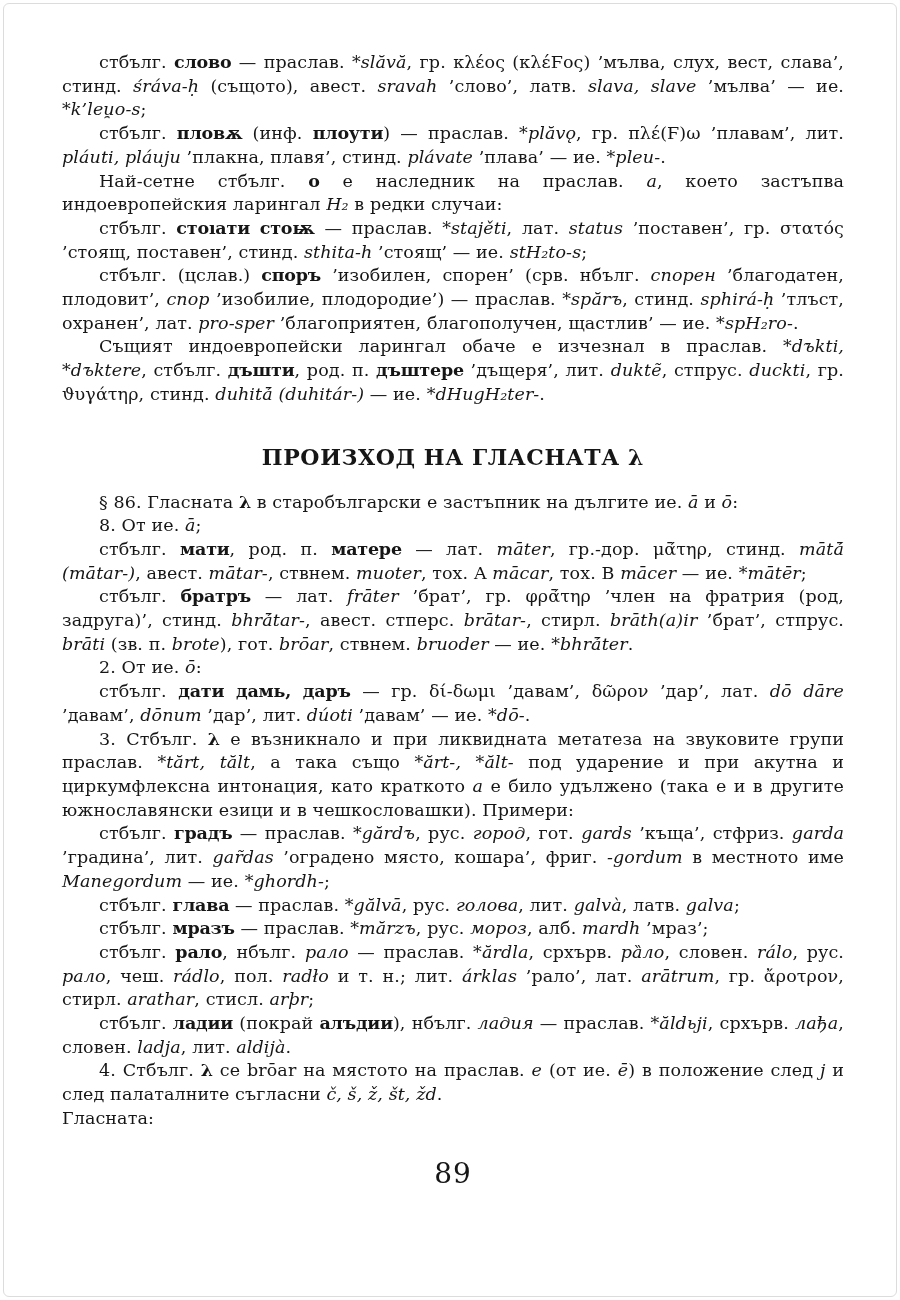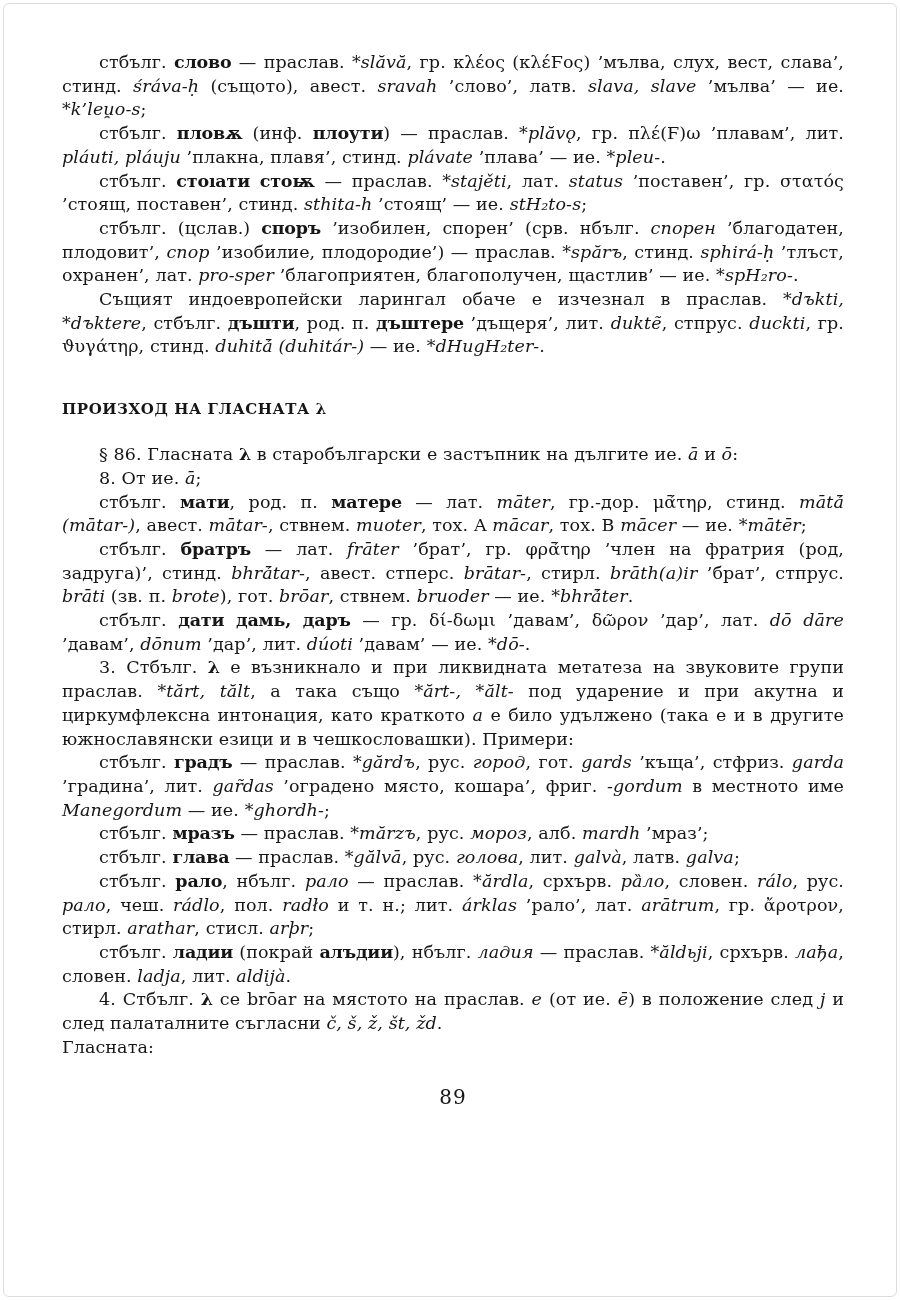--- a/index.html
+++ b/index.html
@@ -27,56 +27,59 @@
   }
   .textblock p.flush{text-indent:0;}
   span.n{}
   span.i{font-style:italic;}
   span.ocs{
     font-weight:bold;
     font-family:"DejaVu Serif","DejaVu Sans",serif;
     letter-spacing:-0.2px;
   }
   h1.heading{
-    font-size:15px;
+    font-size:22px;
     font-weight:bold;
+    text-align:center;
     letter-spacing:0.6px;
     margin:37px 0 21px 0;
     line-height:26px;
   }
   .pagenum{
     margin-top:26px;
     text-align:center;
-    font-size:20px;
+    font-size:28px;
     letter-spacing:1px;
   }
 </style>
 </head>
 <body>
 
 <div class="scan-frame"></div>
 
 <div class="page">
   <div class="textblock">
       <p><span class="n">стбълг. </span><span class="ocs">слово</span><span class="n"> — праслав. </span><span class="i">*slăvă</span><span class="n">, гр. κλέος (κλέϜος) ’мълва, слух, вест, слава’, стинд. </span><span class="i">śráva-ḥ</span><span class="n"> (същото), авест. </span><span class="i">sravah</span><span class="n"> ’слово’, латв. </span><span class="i">slava, slave</span><span class="n"> ’мълва’ — ие. </span><span class="i">*k’leu̯o-s</span><span class="n">;</span></p>
       <p><span class="n">стбълг. </span><span class="ocs">пловѫ</span><span class="n"> (инф. </span><span class="ocs">плоути</span><span class="n">) — праслав. </span><span class="i">*plăvǫ</span><span class="n">, гр. πλέ(Ϝ)ω ’плавам’, лит. </span><span class="i">pláuti, pláuju</span><span class="n"> ’плакна, плавя’, стинд. </span><span class="i">plávate</span><span class="n"> ’плава’ — ие. </span><span class="i">*pleu-</span><span class="n">.</span></p>
+      <p><span class="n">Най-сетне стбълг. </span><span class="ocs">о</span><span class="n"> е наследник на праслав. </span><span class="i">a</span><span class="n">, което застъпва индоевропейския ларингал </span><span class="i">H₂</span><span class="n"> в редки случаи:</span></p>
       <p><span class="n">стбълг. </span><span class="ocs">стоıати стоѭ</span><span class="n"> — праслав. </span><span class="i">*stajěti</span><span class="n">, лат. </span><span class="i">status</span><span class="n"> ’поставен’, гр. στατός ’стоящ, поставен’, стинд. </span><span class="i">sthita-h</span><span class="n"> ’стоящ’ — ие. </span><span class="i">stH₂to-s</span><span class="n">;</span></p>
       <p><span class="n">стбълг. (цслав.) </span><span class="ocs">споръ</span><span class="n"> ’изобилен, спорен’ (срв. нбълг. </span><span class="i">спорен</span><span class="n"> ’благодатен, плодовит’, </span><span class="i">спор</span><span class="n"> ’изобилие, плодородие’) — праслав. </span><span class="i">*spărъ</span><span class="n">, стинд. </span><span class="i">sphirá-ḥ</span><span class="n"> ’тлъст, охранен’, лат. </span><span class="i">pro-sper</span><span class="n"> ’благоприятен, благополучен, щастлив’ — ие. </span><span class="i">*spH₂ro-</span><span class="n">.</span></p>
       <p><span class="n">Същият индоевропейски ларингал обаче е изчезнал в праслав. </span><span class="i">*dъkti, *dъktere</span><span class="n">, стбълг. </span><span class="ocs">дъшти</span><span class="n">, род. п. </span><span class="ocs">дъштере</span><span class="n"> ’дъщеря’, лит. </span><span class="i">duktẽ</span><span class="n">, стпрус. </span><span class="i">duckti</span><span class="n">, гр. ϑυγάτηρ, стинд. </span><span class="i">duhitā́ (duhitár-)</span><span class="n"> — ие. </span><span class="i">*dHugH₂ter-</span><span class="n">.</span></p>
     </div>
   <h1 class="heading">ПРОИЗХОД НА ГЛАСНАТА λ</h1>
   <div class="textblock">
       <p><span class="n">§ 86. Гласната </span><span class="ocs">λ</span><span class="n"> в старобългарски е застъпник на дългите ие. </span><span class="i">ā</span><span class="n"> и </span><span class="i">ō</span><span class="n">:</span></p>
       <p><span class="n">8. От ие. </span><span class="i">ā</span><span class="n">;</span></p>
       <p><span class="n">стбълг. </span><span class="ocs">мати</span><span class="n">, род. п. </span><span class="ocs">матере</span><span class="n"> — лат. </span><span class="i">māter</span><span class="n">, гр.-дор. μᾱ́τηρ, стинд. </span><span class="i">mātā́ (mātar-)</span><span class="n">, авест. </span><span class="i">mātar-</span><span class="n">, ствнем. </span><span class="i">muoter</span><span class="n">, тох. A </span><span class="i">mācar</span><span class="n">, тох. B </span><span class="i">mācer</span><span class="n"> — ие. </span><span class="i">*mātēr</span><span class="n">;</span></p>
       <p><span class="n">стбълг. </span><span class="ocs">братръ</span><span class="n"> — лат. </span><span class="i">frāter</span><span class="n"> ’брат’, гр. φρᾱ́τηρ ’член на фратрия (род, задруга)’, стинд. </span><span class="i">bhrā́tar-</span><span class="n">, авест. стперс. </span><span class="i">brātar-</span><span class="n">, стирл. </span><span class="i">brāth(a)ir</span><span class="n"> ’брат’, стпрус. </span><span class="i">brāti</span><span class="n"> (зв. п. </span><span class="i">brote</span><span class="n">), гот. </span><span class="i">brōar</span><span class="n">, ствнем. </span><span class="i">bruoder</span><span class="n"> — ие. </span><span class="i">*bhrā́ter</span><span class="n">.</span></p>
+      <p><span class="n">2. От ие. </span><span class="i">ō</span><span class="n">:</span></p>
       <p><span class="n">стбълг. </span><span class="ocs">дати дамь, даръ</span><span class="n"> — гр. δί-δωμι ’давам’, δῶρον ’дар’, лат. </span><span class="i">dō dāre</span><span class="n"> ’давам’, </span><span class="i">dōnum</span><span class="n"> ’дар’, лит. </span><span class="i">dúoti</span><span class="n"> ’давам’ — ие. </span><span class="i">*dō-</span><span class="n">.</span></p>
       <p><span class="n">3. Стбълг. </span><span class="ocs">λ</span><span class="n"> е възникнало и при ликвидната метатеза на звуковите групи праслав. </span><span class="i">*tărt, tălt</span><span class="n">, а така също </span><span class="i">*ărt-, *ălt-</span><span class="n"> под ударение и при акутна и циркумфлексна интонация, като краткото </span><span class="i">a</span><span class="n"> е било удължено (така е и в другите южнославянски езици и в чешкословашки). Примери:</span></p>
       <p><span class="n">стбълг. </span><span class="ocs">градъ</span><span class="n"> — праслав. </span><span class="i">*gărdъ</span><span class="n">, рус. </span><span class="i">город</span><span class="n">, гот. </span><span class="i">gards</span><span class="n"> ’къща’, стфриз. </span><span class="i">garda</span><span class="n"> ’градина’, лит. </span><span class="i">gar̃das</span><span class="n"> ’оградено място, кошара’, фриг. </span><span class="i">-gordum</span><span class="n"> в местното име </span><span class="i">Manegordum</span><span class="n"> — ие. </span><span class="i">*ghordh-</span><span class="n">;</span></p>
+      <p><span class="n">стбълг. </span><span class="ocs">глава</span><span class="n"> — праслав. </span><span class="i">*gălvā</span><span class="n">, рус. </span><span class="i">голова</span><span class="n">, лит. </span><span class="i">galvà</span><span class="n">, латв. </span><span class="i">galva</span><span class="n">;</span></p>
       <p><span class="n">стбълг. </span><span class="ocs">мразъ</span><span class="n"> — праслав. </span><span class="i">*mărzъ</span><span class="n">, рус. </span><span class="i">мороз</span><span class="n">, алб. </span><span class="i">mardh</span><span class="n"> ’мраз’;</span></p>
-      <p><span class="n">стбълг. </span><span class="ocs">глава</span><span class="n"> — праслав. </span><span class="i">*gălvā</span><span class="n">, рус. </span><span class="i">голова</span><span class="n">, лит. </span><span class="i">galvà</span><span class="n">, латв. </span><span class="i">galva</span><span class="n">;</span></p>
       <p><span class="n">стбълг. </span><span class="ocs">рало</span><span class="n">, нбълг. </span><span class="i">рало</span><span class="n"> — праслав. </span><span class="i">*ărdla</span><span class="n">, срхърв. </span><span class="i">ра̏ло</span><span class="n">, словен. </span><span class="i">rálo</span><span class="n">, рус. </span><span class="i">рало</span><span class="n">, чеш. </span><span class="i">rádlo</span><span class="n">, пол. </span><span class="i">radło</span><span class="n"> и т. н.; лит. </span><span class="i">árklas</span><span class="n"> ’рало’, лат. </span><span class="i">arātrum</span><span class="n">, гр. ἄροτρον, стирл. </span><span class="i">arathar</span><span class="n">, стисл. </span><span class="i">arþr</span><span class="n">;</span></p>
       <p><span class="n">стбълг. </span><span class="ocs">ладии</span><span class="n"> (покрай </span><span class="ocs">алъдии</span><span class="n">), нбълг. </span><span class="i">ладия</span><span class="n"> — праслав. </span><span class="i">*ăldьji</span><span class="n">, срхърв. </span><span class="i">лађа</span><span class="n">, словен. </span><span class="i">ladja</span><span class="n">, лит. </span><span class="i">aldijà</span><span class="n">.</span></p>
       <p><span class="n">4. Стбълг. </span><span class="ocs">λ</span><span class="n"> се brōar на мястото на праслав. </span><span class="i">e</span><span class="n"> (от ие. </span><span class="i">ē</span><span class="n">) в положение след </span><span class="i">j</span><span class="n"> и след палаталните съгласни </span><span class="i">č, š, ž, št, žd</span><span class="n">.</span></p>
       <p class="flush"><span class="n">Гласната:</span></p>
     </div>
   <div class="pagenum">89</div>
 </div>
 
 </body></html>

